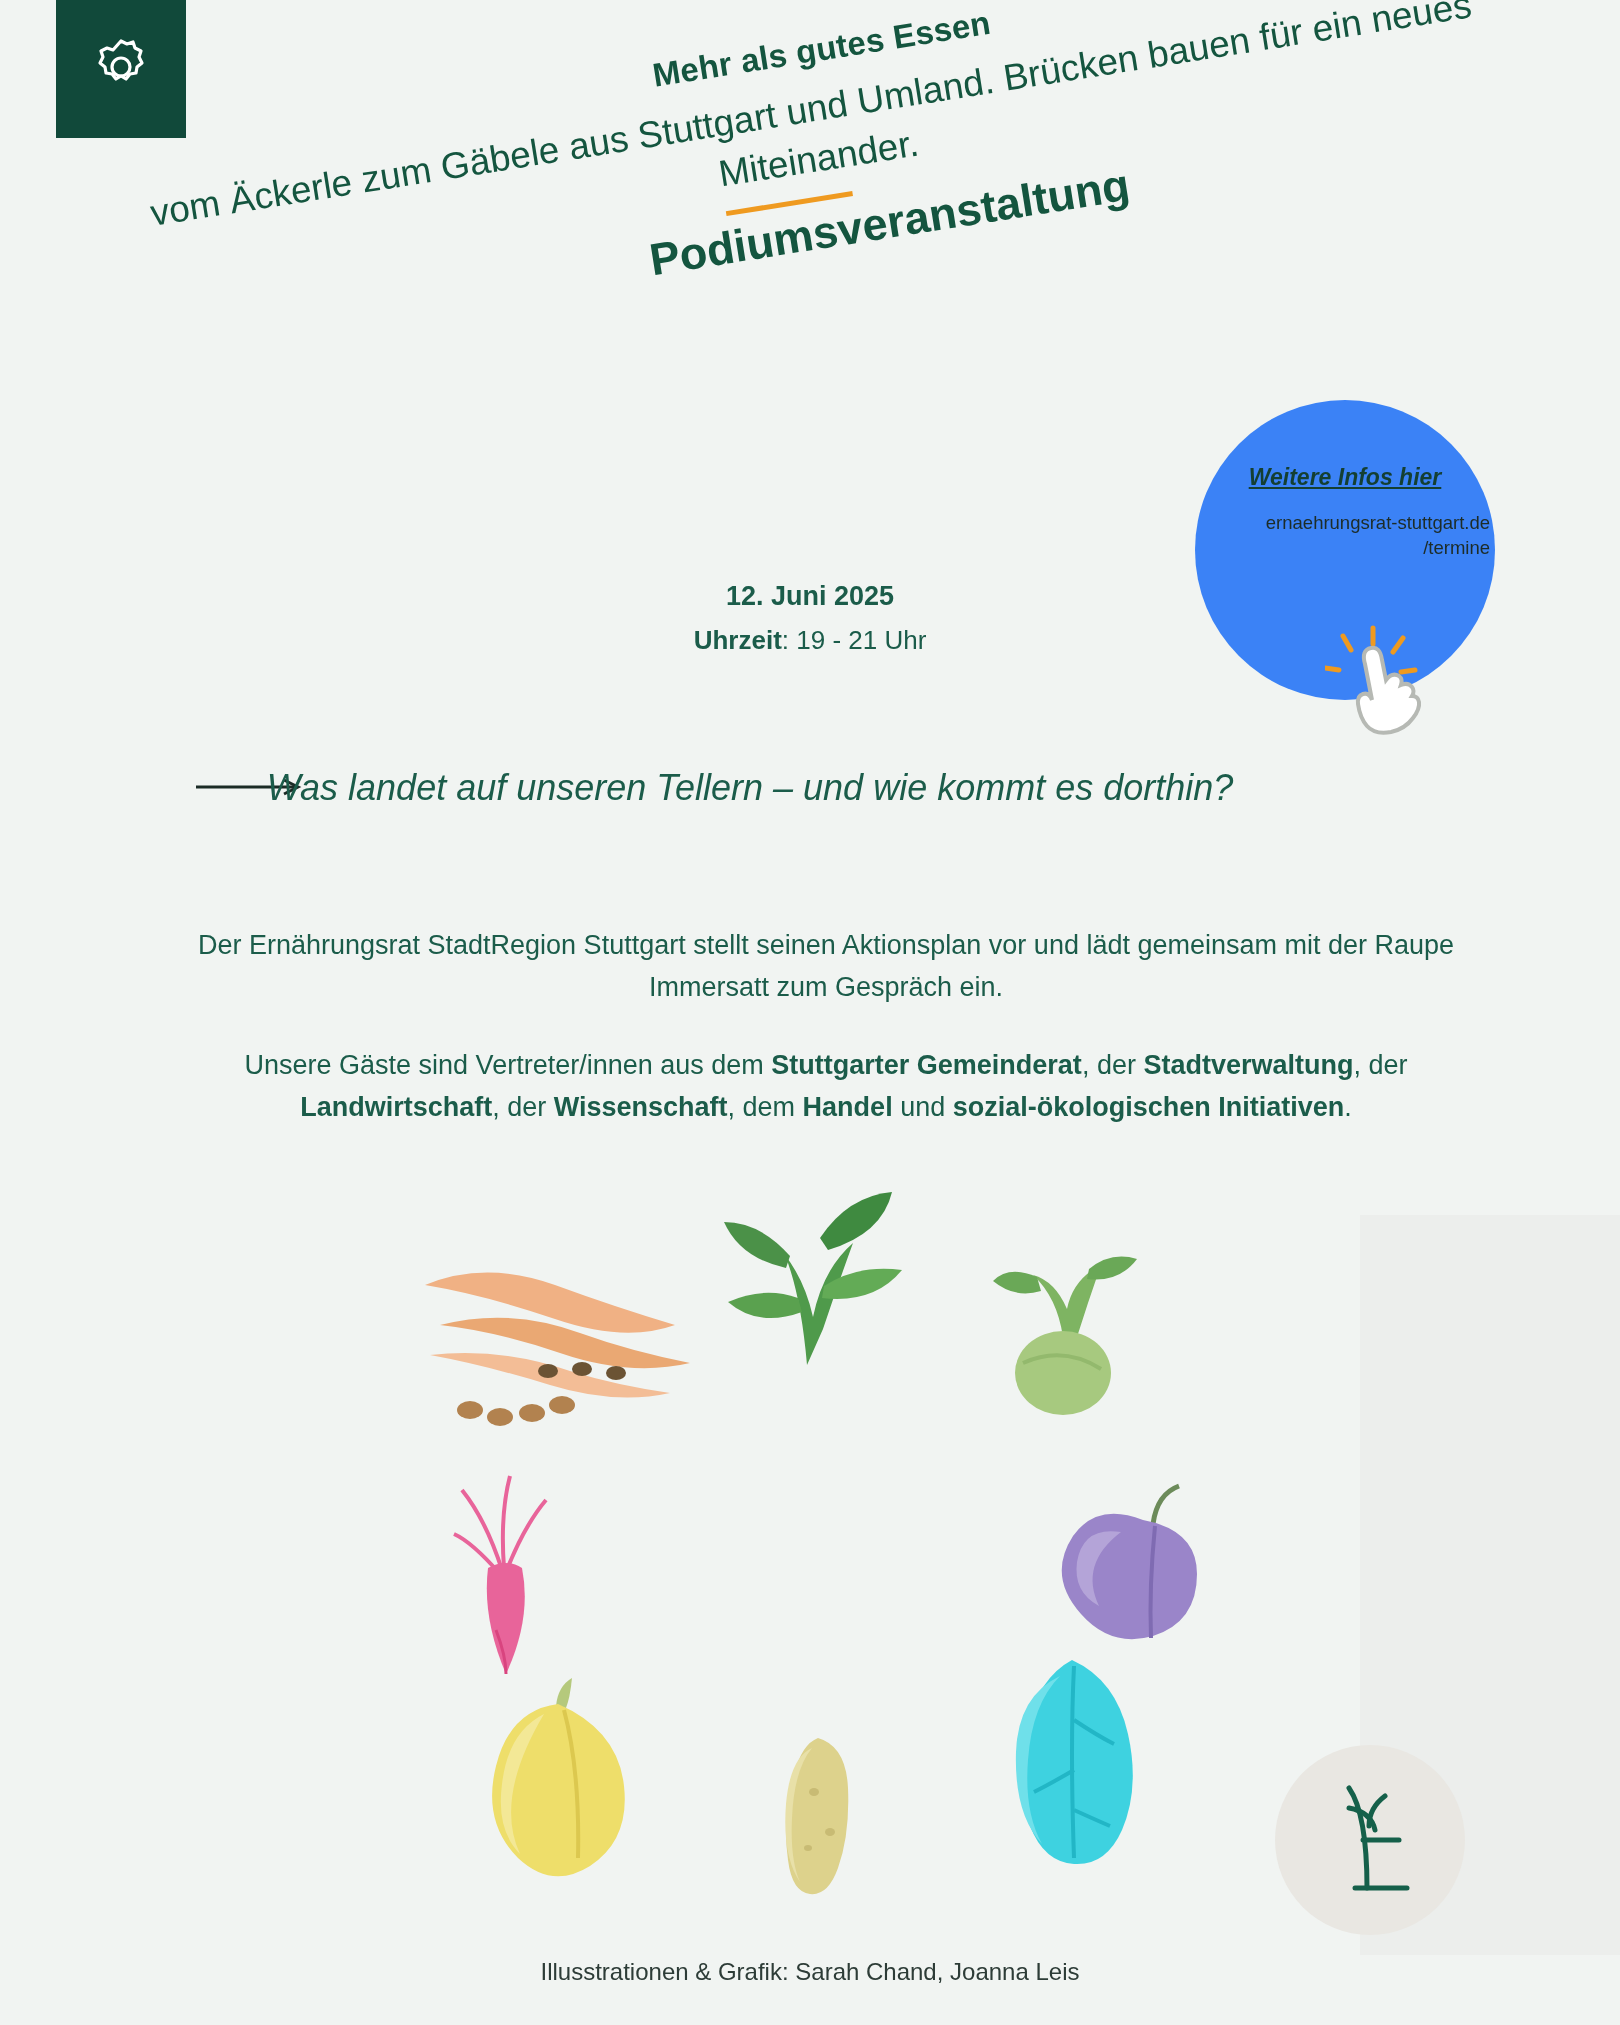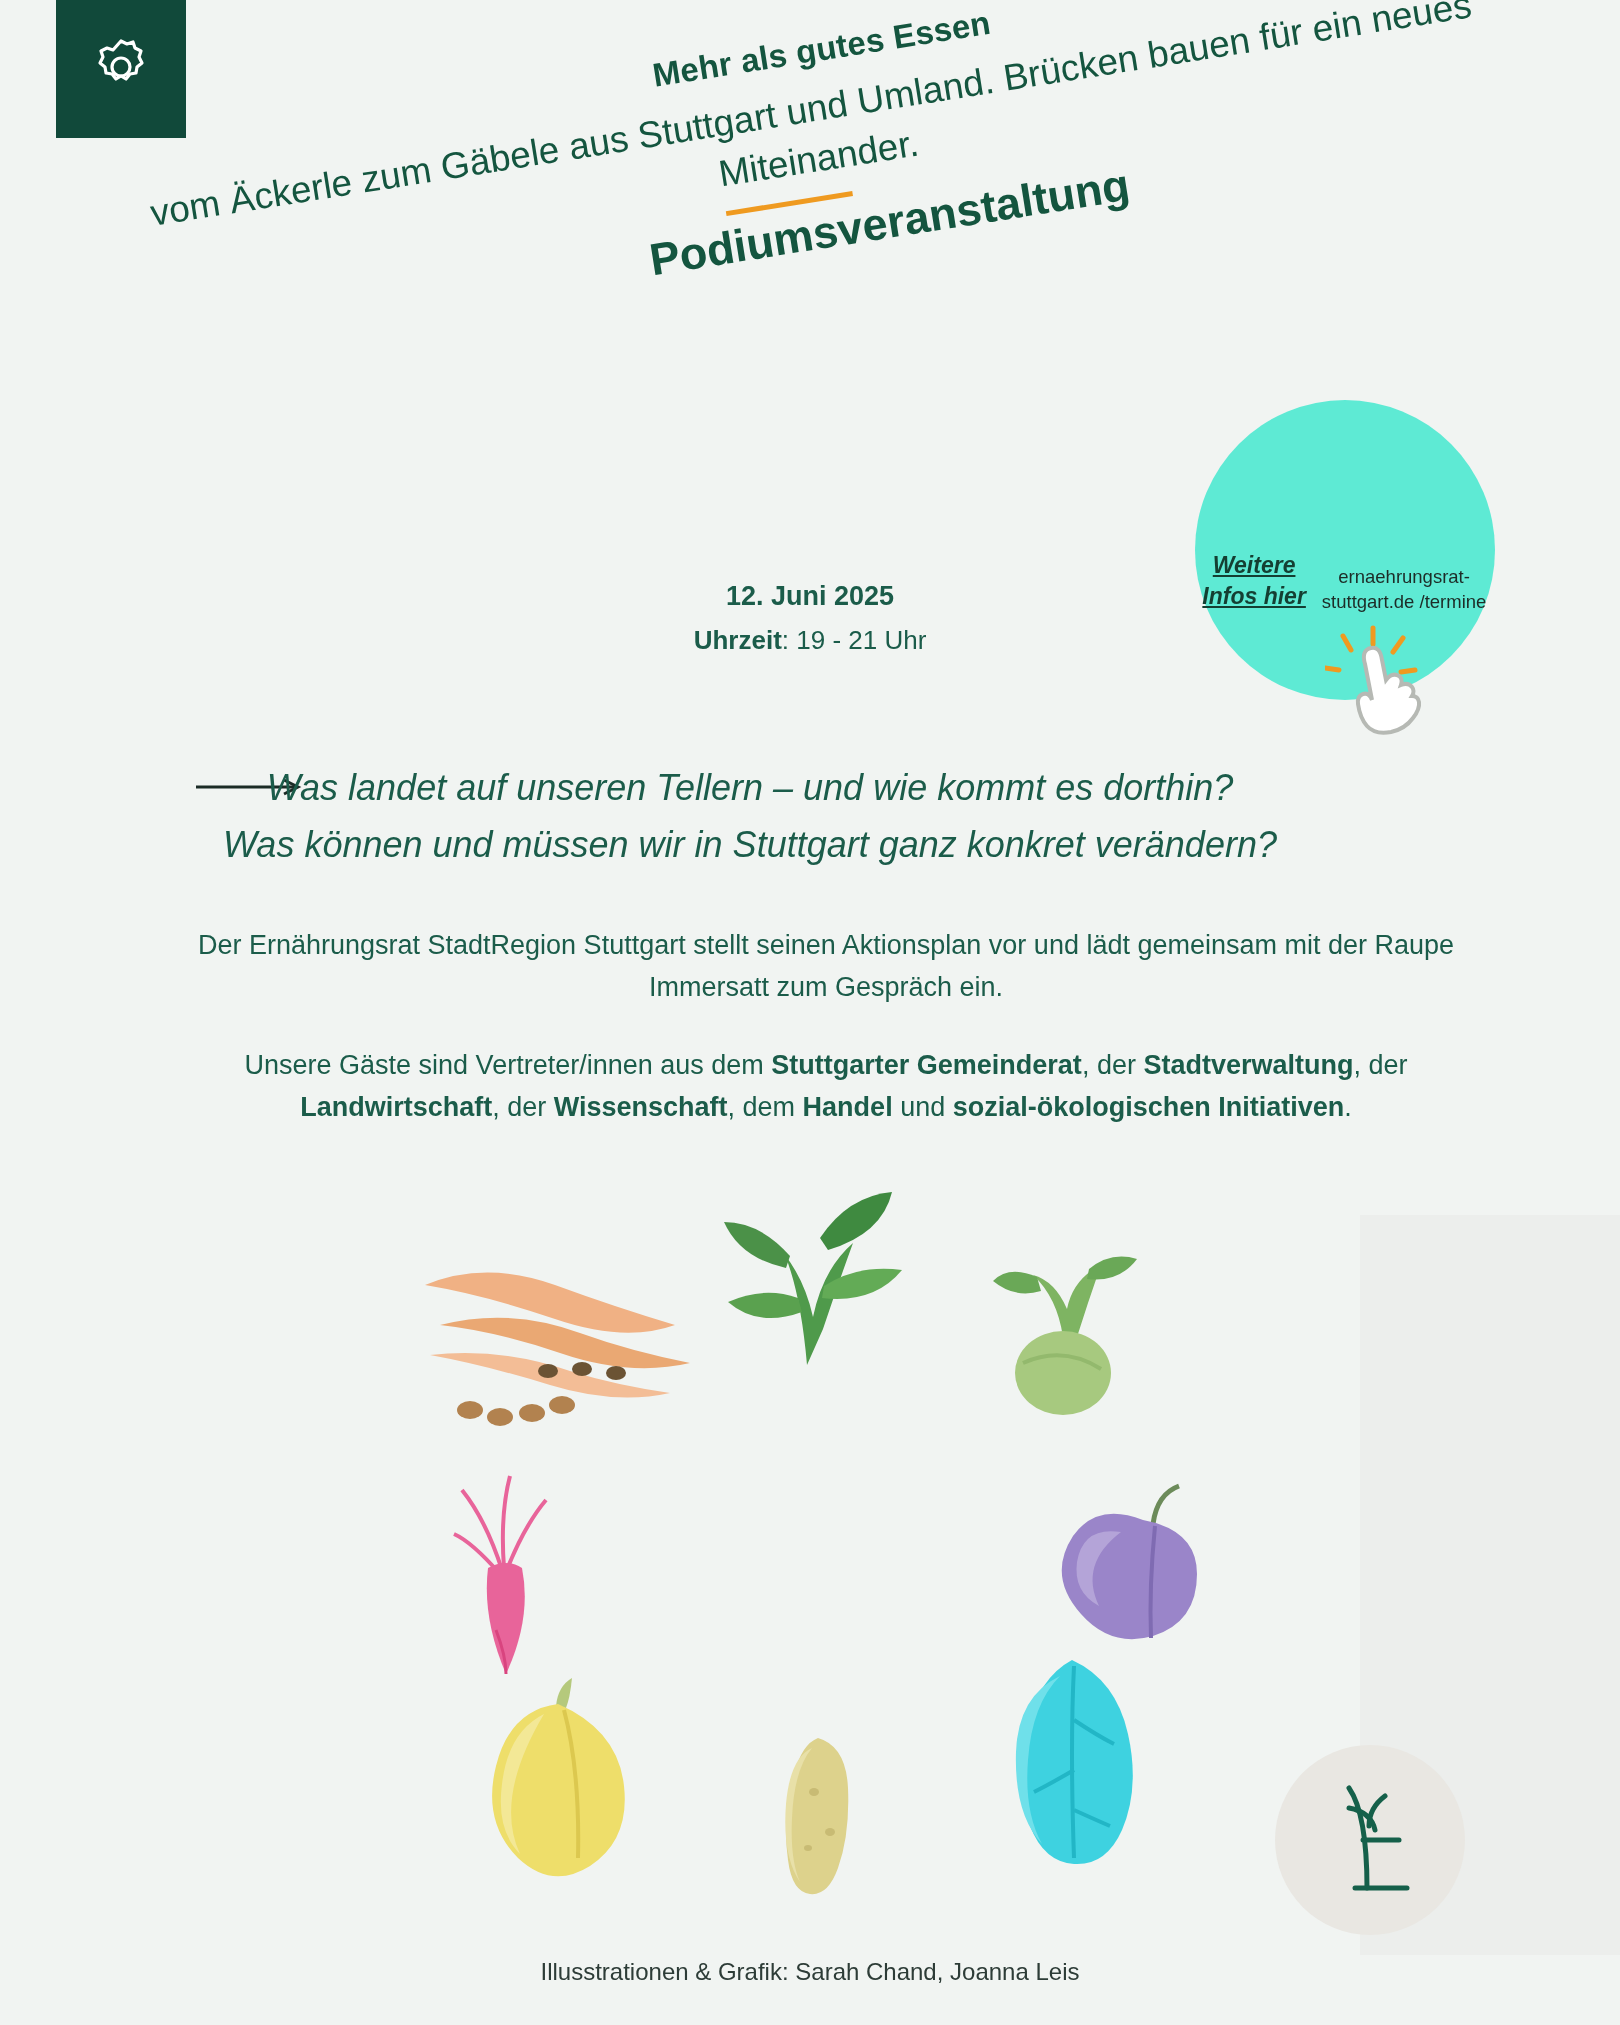--- a/index.html
+++ b/index.html
@@ -74,29 +74,29 @@
   }
 
   
   .badge {
     position: absolute;
     left: 1195px;
     top: 400px;
     width: 300px;
     height: 300px;
     border-radius: 50%;
-    background: #5eead4;
+    background: #3b82f6;
     color: #143f32;
     display: flex;
-    flex-direction: row;
+    flex-direction: column;
     align-items: center;
     justify-content: flex-start;
     padding-top: 62px;
     box-sizing: border-box;
-    text-align: center;
+    text-align: right;
   }
   .badge-title {
     font-size: 23px;
     font-weight: bold;
     font-style: italic;
     text-decoration: underline;
     line-height: 1.35;
     max-width: 230px;
   }
   .badge-url {
@@ -253,21 +253,20 @@
 </div>
 
 <span class="arrow">
   <svg width="110" height="20" viewBox="0 0 110 20">
     <line x1="0" y1="10" x2="100" y2="10" stroke="#1b2b26" stroke-width="3"></line>
     <polyline points="88,3 102,10 88,17" fill="none" stroke="#1b2b26" stroke-width="3"></polyline>
   </svg>
 </span>
 <div class="questions">
   <div>Was landet auf unseren Tellern – und wie kommt es dorthin?</div>
-  <div>Was können und müssen wir in Stuttgart ganz konkret verändern?</div>
 </div>
 
 <div class="para para-1">Der Ernährungsrat StadtRegion Stuttgart stellt seinen Aktionsplan vor und lädt gemeinsam mit der Raupe Immersatt zum Gespräch ein.</div>
 
 <div class="para para-2">
   <span>Unsere Gäste sind Vertreter/innen aus dem </span><b>Stuttgarter Gemeinderat</b><span>, der </span><b>Stadtverwaltung</b><span>, der </span><b>Landwirtschaft</b><span>, der </span><b>Wissenschaft</b><span>, dem </span><b>Handel</b><span> und </span><b>sozial-ökologischen Initiativen</b><span>.</span>
 </div>
 
 <div class="faint-edge"></div>
 <div class="illus">

